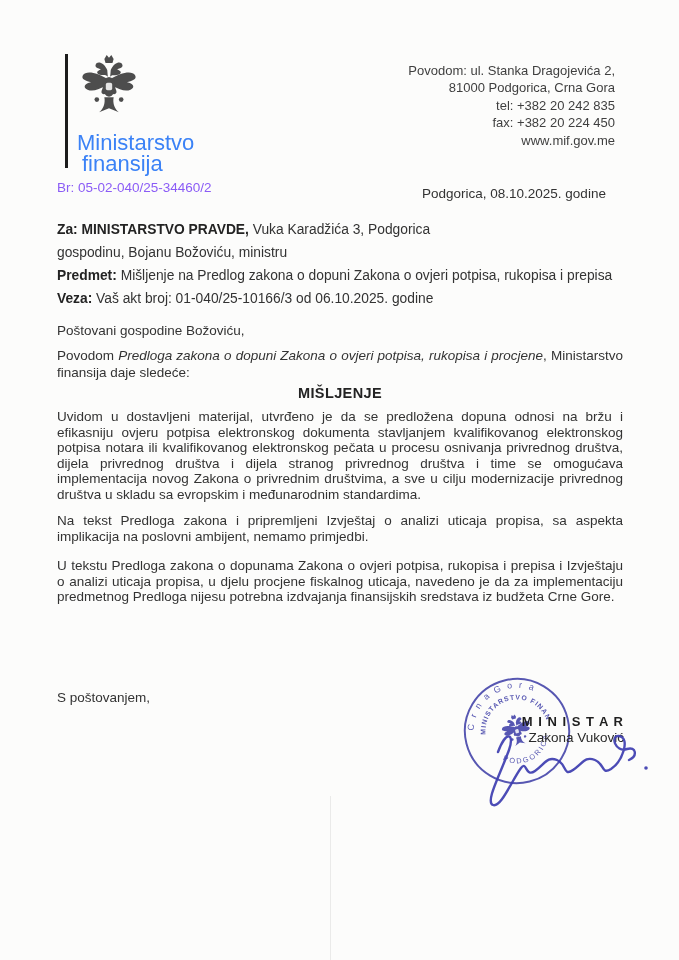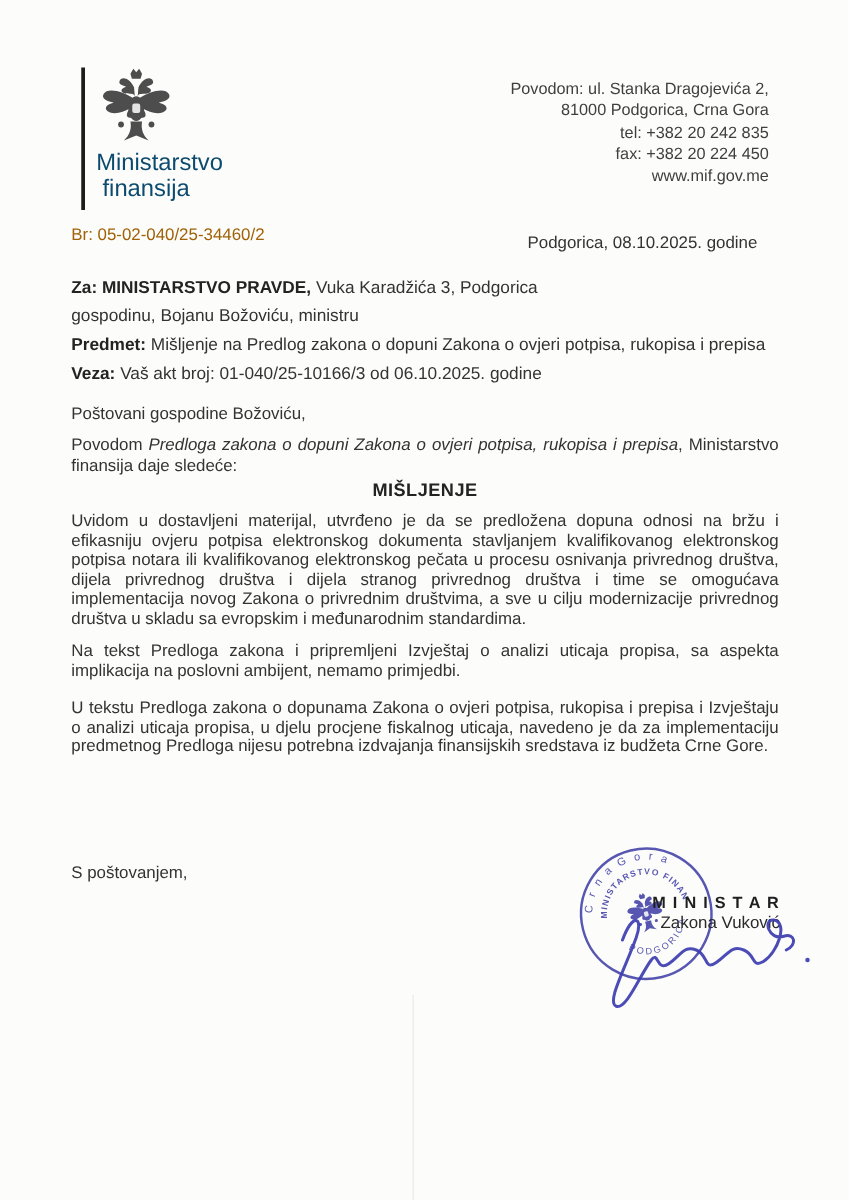--- a/index.html
+++ b/index.html
@@ -7,28 +7,28 @@
     position:relative;
     width:679px;height:960px;
     background:#fcfcfb;
     font-family:"Liberation Sans", sans-serif;
     color:#313131;
     overflow:hidden;
   }
   
   .lh-rule{position:absolute;left:65px;top:54px;width:3px;height:114px;background:#1c1c1c;}
   .coa{position:absolute;left:80px;top:50px;width:58px;height:76px;}
-  .org-name{position:absolute;left:77px;top:120px;font-size:19px;line-height:21px;color:#0c4a6e;}
+  .org-name{position:absolute;left:77px;top:132px;font-size:22px;line-height:21px;color:#3b82f6;}
   .org-name .l2{display:block;padding-left:5px;}
   .addr{
     position:absolute;right:64px;top:62px;width:260px;
     text-align:right;font-size:13px;line-height:17.4px;color:#3f3f3f;
   }
   
-  .ref-no{position:absolute;left:57px;top:180px;font-size:13.5px;color:#a16207;}
+  .ref-no{position:absolute;left:57px;top:180px;font-size:13.5px;color:#8b5cf6;}
   .place-date{position:absolute;left:422px;top:186px;font-size:13.5px;color:#333;}
   
   .recip{position:absolute;left:57px;top:218px;width:575px;font-size:13.8px;line-height:23px;color:#333;}
   .recip b{color:#232323;}
   
   .bodytxt{font-size:13.5px;color:#333;}
   .salutation{position:absolute;left:57px;top:323px;}
   .intro{position:absolute;left:57px;top:348px;width:566px;line-height:16.5px;text-align:justify;}
   .opinion-title{
     position:absolute;left:57px;top:385px;width:566px;text-align:center;
@@ -95,21 +95,21 @@
   <div class="recip">
     <div><b>Za: MINISTARSTVO PRAVDE,</b><span> Vuka Karadžića 3, Podgorica</span></div>
     <div>gospodinu, Bojanu Božoviću, ministru</div>
     <div><b>Predmet:</b><span> Mišljenje na Predlog zakona o dopuni Zakona o ovjeri potpisa, rukopisa i prepisa</span></div>
     <div><b>Veza:</b><span> Vaš akt broj: 01-040/25-10166/3 od 06.10.2025. godine</span></div>
   </div>
 
   <div class="bodytxt salutation">Poštovani gospodine Božoviću,</div>
 
   <div class="bodytxt intro">
-    <span>Povodom </span><span class="it">Predloga zakona o dopuni Zakona o ovjeri potpisa, rukopisa i prepisa</span><span>, Ministarstvo finansija daje sledeće:</span>
+    <span>Povodom </span><span class="it">Predloga zakona o dopuni Zakona o ovjeri potpisa, rukopisa i procjene</span><span>, Ministarstvo finansija daje sledeće:</span>
   </div>
 
   <div class="opinion-title">MIŠLJENJE</div>
 
   <div class="bodytxt para p1">Uvidom u dostavljeni materijal, utvrđeno je da se predložena dopuna odnosi na bržu i efikasniju ovjeru potpisa elektronskog dokumenta stavljanjem kvalifikovanog elektronskog potpisa notara ili kvalifikovanog elektronskog pečata u procesu osnivanja privrednog društva, dijela privrednog društva i dijela stranog privrednog društva i time se omogućava implementacija novog Zakona o privrednim društvima, a sve u cilju modernizacije privrednog društva u skladu sa evropskim i međunarodnim standardima.</div>
   <div class="bodytxt para p2">Na tekst Predloga zakona i pripremljeni Izvještaj o analizi uticaja propisa, sa aspekta implikacija na poslovni ambijent, nemamo primjedbi.</div>
   <div class="bodytxt para p3">U tekstu Predloga zakona o dopunama Zakona o ovjeri potpisa, rukopisa i prepisa i Izvještaju o analizi uticaja propisa, u djelu procjene fiskalnog uticaja, navedeno je da za implementaciju predmetnog Predloga nijesu potrebna izdvajanja finansijskih sredstava iz budžeta Crne Gore.</div>
 
 
   <div class="bodytxt closing">S poštovanjem,</div>

